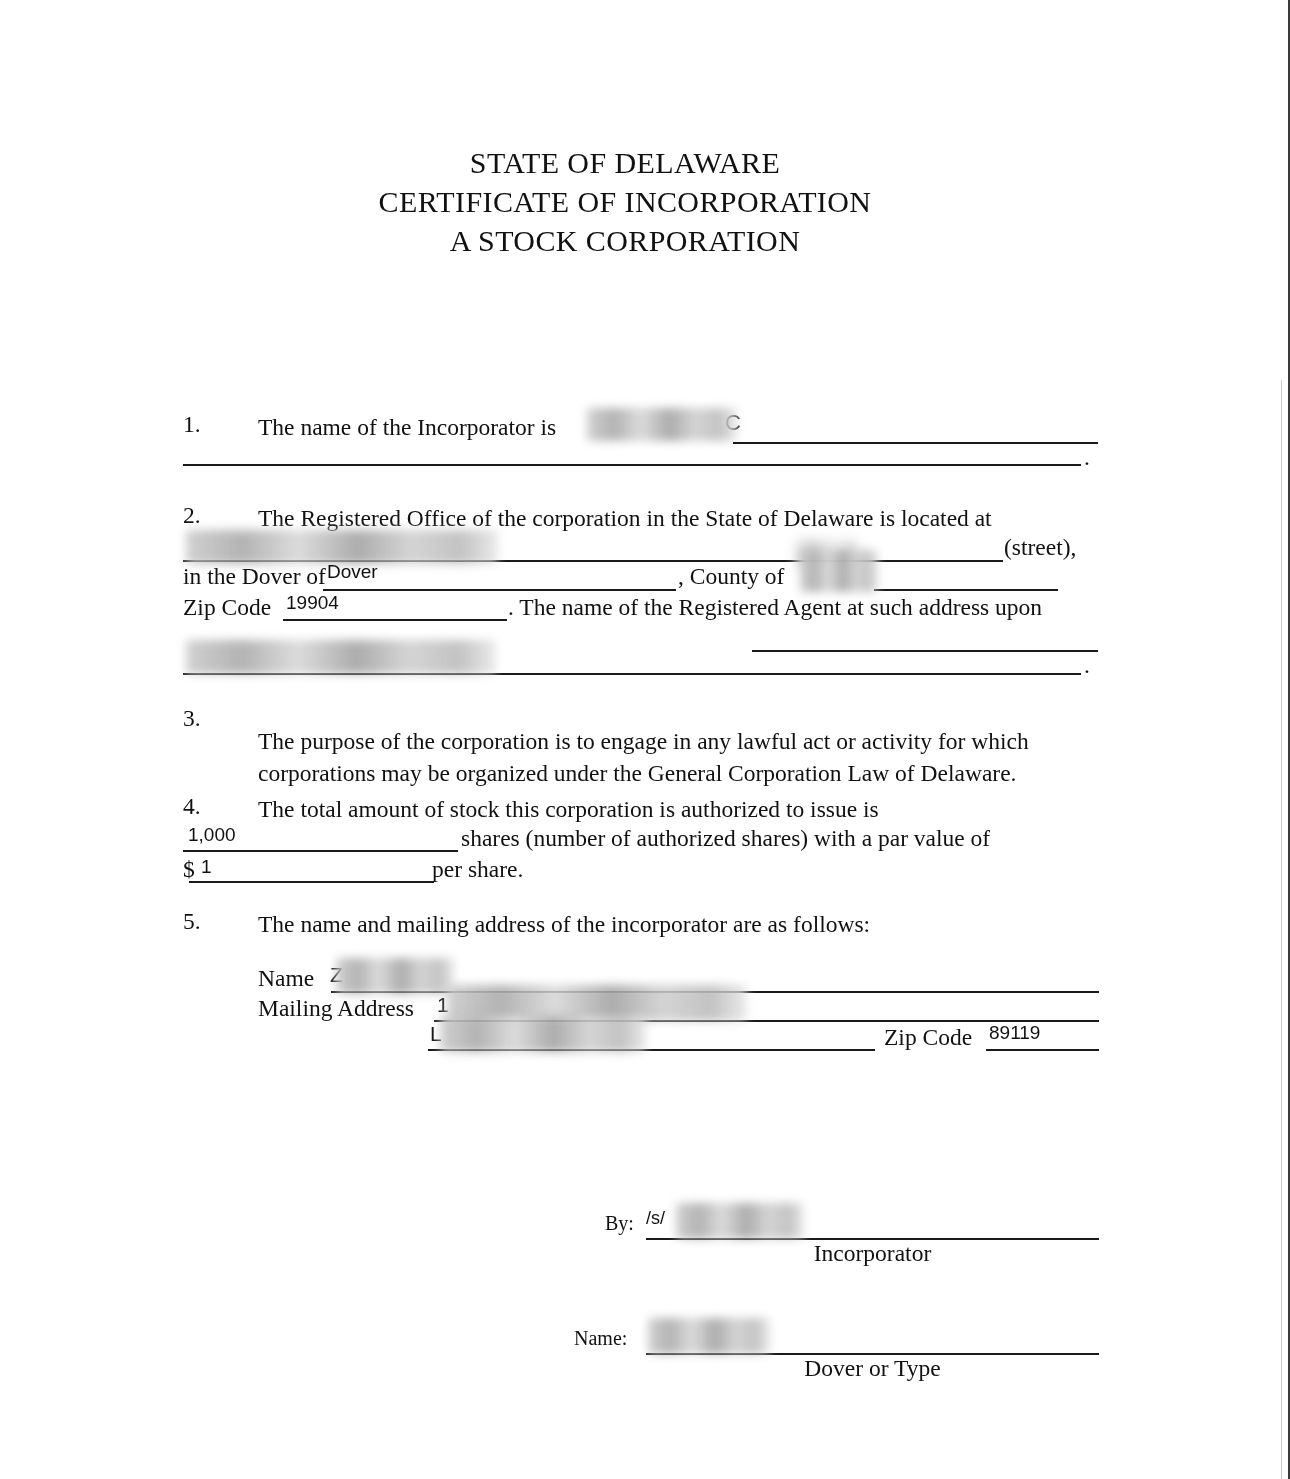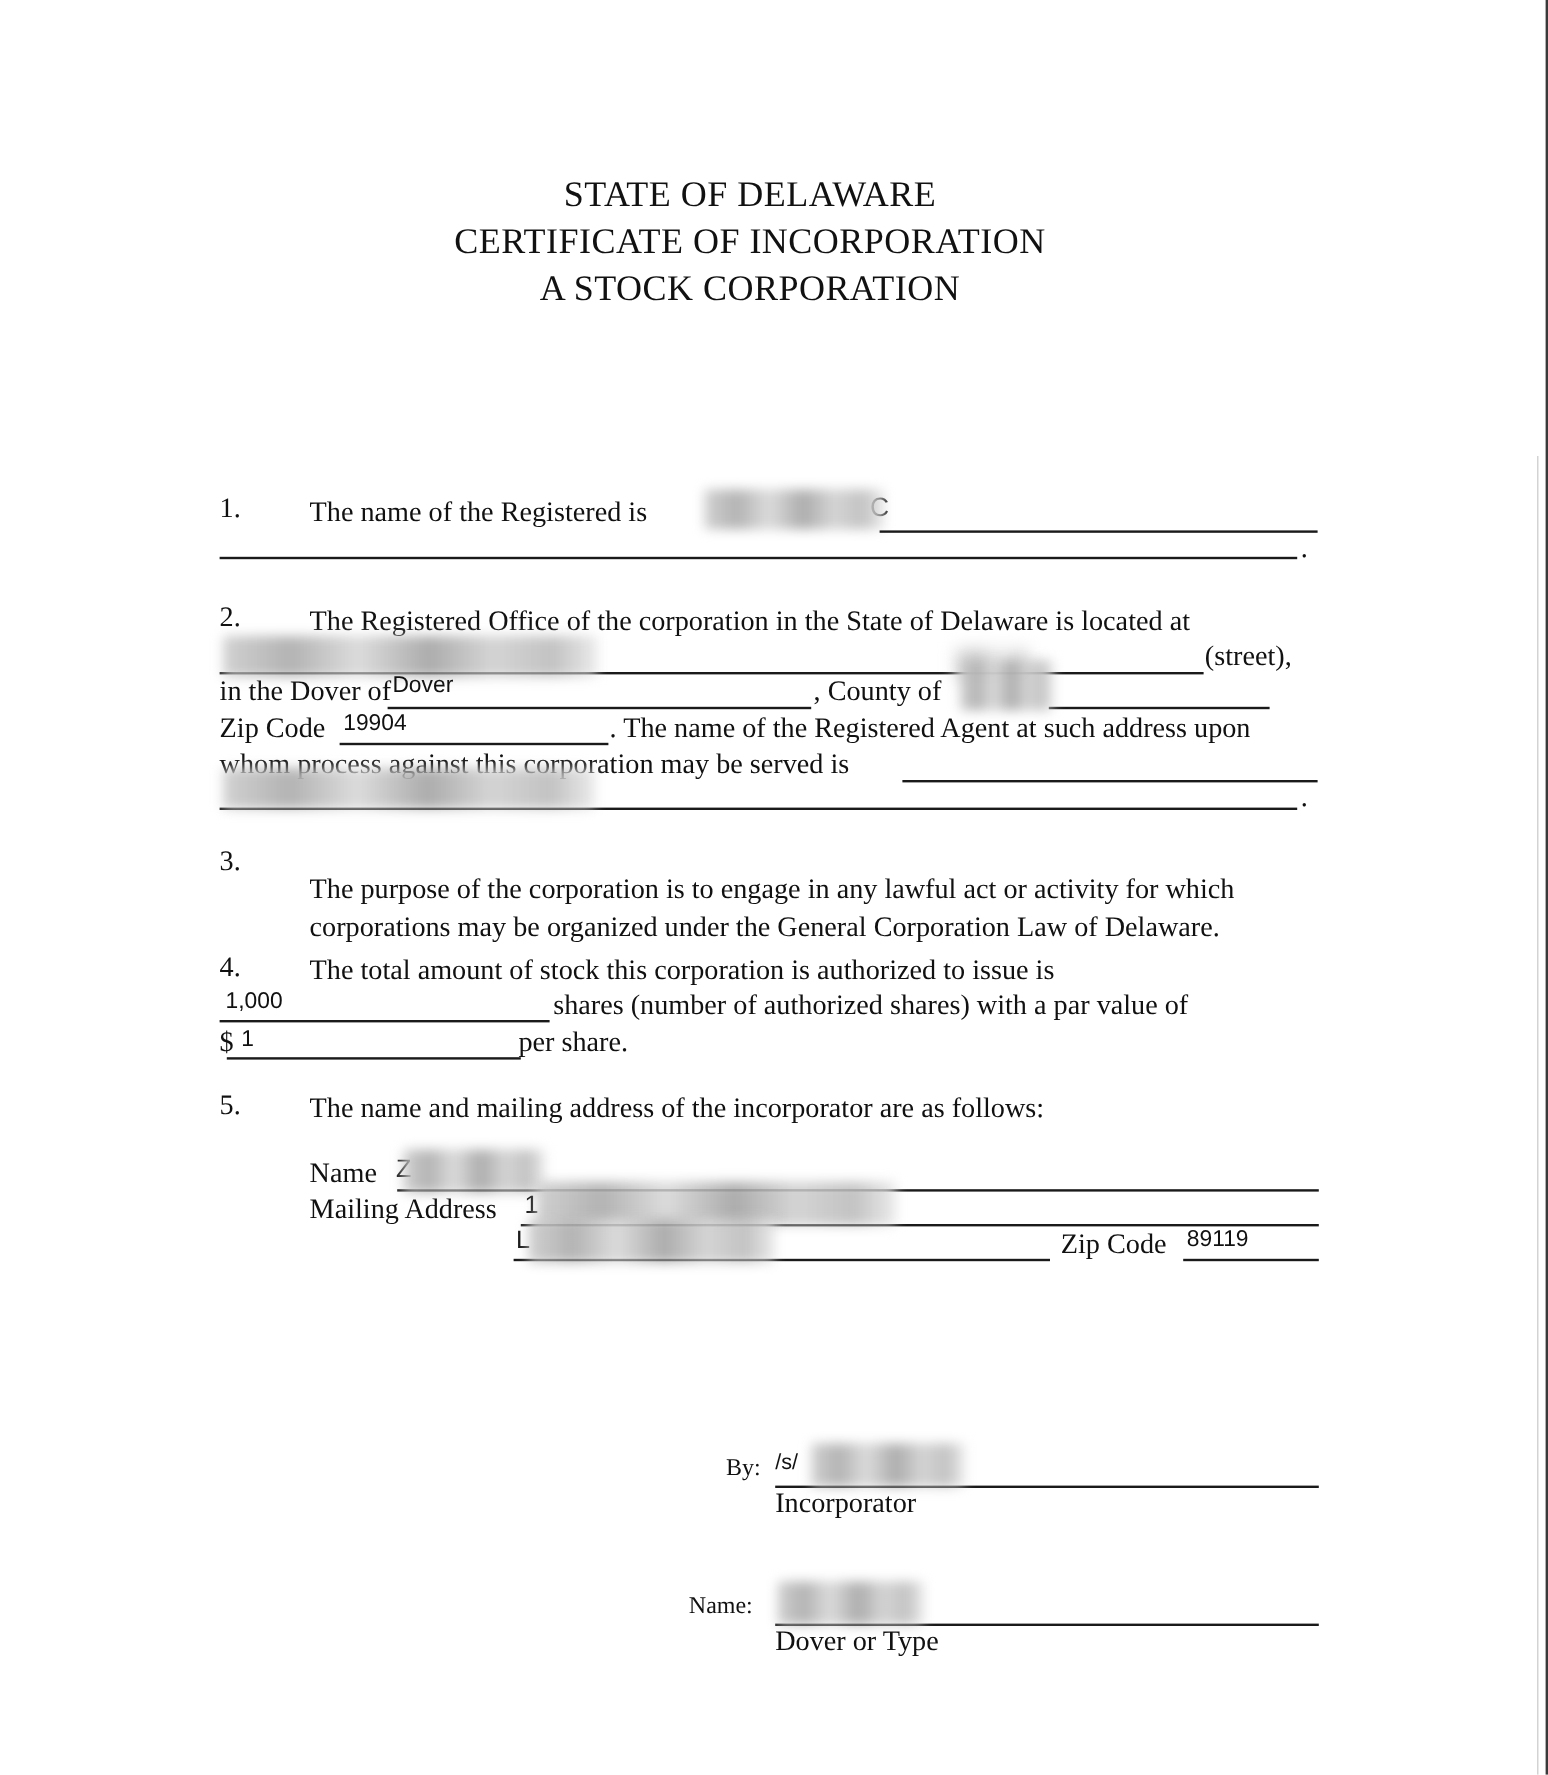--- a/index.html
+++ b/index.html
@@ -119,40 +119,41 @@
   }
 
   .sig-block {
     position: absolute;
     font-size: 20px;
     line-height: 32px;
   }
   .caption {
     position: absolute;
     font-size: 23.5px;
+    text-align: center;
   }
   .dot {
     position: absolute;
     font-size: 23.5px;
   }
 </style>
 </head>
 <body>
 
 <div class="page">
 
   <div class="title-block">
     <div class="title-line">STATE OF DELAWARE</div>
     <div class="title-line">CERTIFICATE OF INCORPORATION</div>
     <div class="title-line">A STOCK CORPORATION</div>
   </div>
 
 
   <div class="num" style="left:183px; top:411px;">1.</div>
-  <div class="clause" style="left:258px; top:411px; white-space:nowrap;">The name of the Registered is</div>
+  <div class="clause" style="left:258px; top:411px; white-space:nowrap;">The name of the Incorporator is</div>
 
   <div class="fill" style="left:725px; top:410px; font-size:22px;">C</div>
   <div class="redact" style="left:587px; top:408px; width:150px; height:33px;"></div>
 
   <div class="rule" style="left:733px; top:442px; width:365px;"></div>
   <div class="rule" style="left:183px; top:464px; width:898px;"></div>
   <div class="dot" style="left:1084px; top:444px;">.</div>
 
   <div class="num" style="left:183px; top:502px;">2.</div>
   <div class="clause" style="left:258px; top:502px; white-space:nowrap;">The Registered Office of the corporation in the State of Delaware is located at</div>
@@ -167,21 +168,20 @@
   <div class="rule" style="left:323px; top:589px; width:353px;"></div>
   <div class="clause" style="left:678px; top:560px; white-space:nowrap;">, County of</div>
   <div class="rule" style="left:874px; top:589px; width:184px;"></div>
   <div class="redact" style="left:800px; top:550px; width:78px; height:42px;"></div>
 
   <div class="clause" style="left:183px; top:591px; white-space:nowrap;">Zip Code</div>
   <div class="fill" style="left:286px; top:592px;">19904</div>
   <div class="rule" style="left:283px; top:619px; width:224px;"></div>
   <div class="clause" style="left:508px; top:591px; white-space:nowrap;">.  The name of the Registered Agent at such address upon</div>
 
-  <div class="clause" style="left:183px; top:621px; white-space:nowrap;">whom process against this corporation may be served is</div>
   <div class="rule" style="left:752px; top:650px; width:346px;"></div>
   <div class="rule" style="left:183px; top:673px; width:898px;"></div>
   <div class="redact" style="left:186px; top:640px; width:310px; height:34px;"></div>
   <div class="dot" style="left:1084px; top:652px;">.</div>
 
   <div class="num" style="left:183px; top:705px;">3.</div>
   <div class="clause" style="left:258px; top:705px; width:840px; text-indent:0;margin-top:20px;">The purpose of the corporation is to engage in any lawful act or activity for which corporations may be organized under the General Corporation Law of Delaware.</div>
 
   <div class="num" style="left:183px; top:793px;">4.</div>
   <div class="clause" style="left:258px; top:793px; white-space:nowrap;">The total amount of stock this corporation is authorized to issue is</div>

